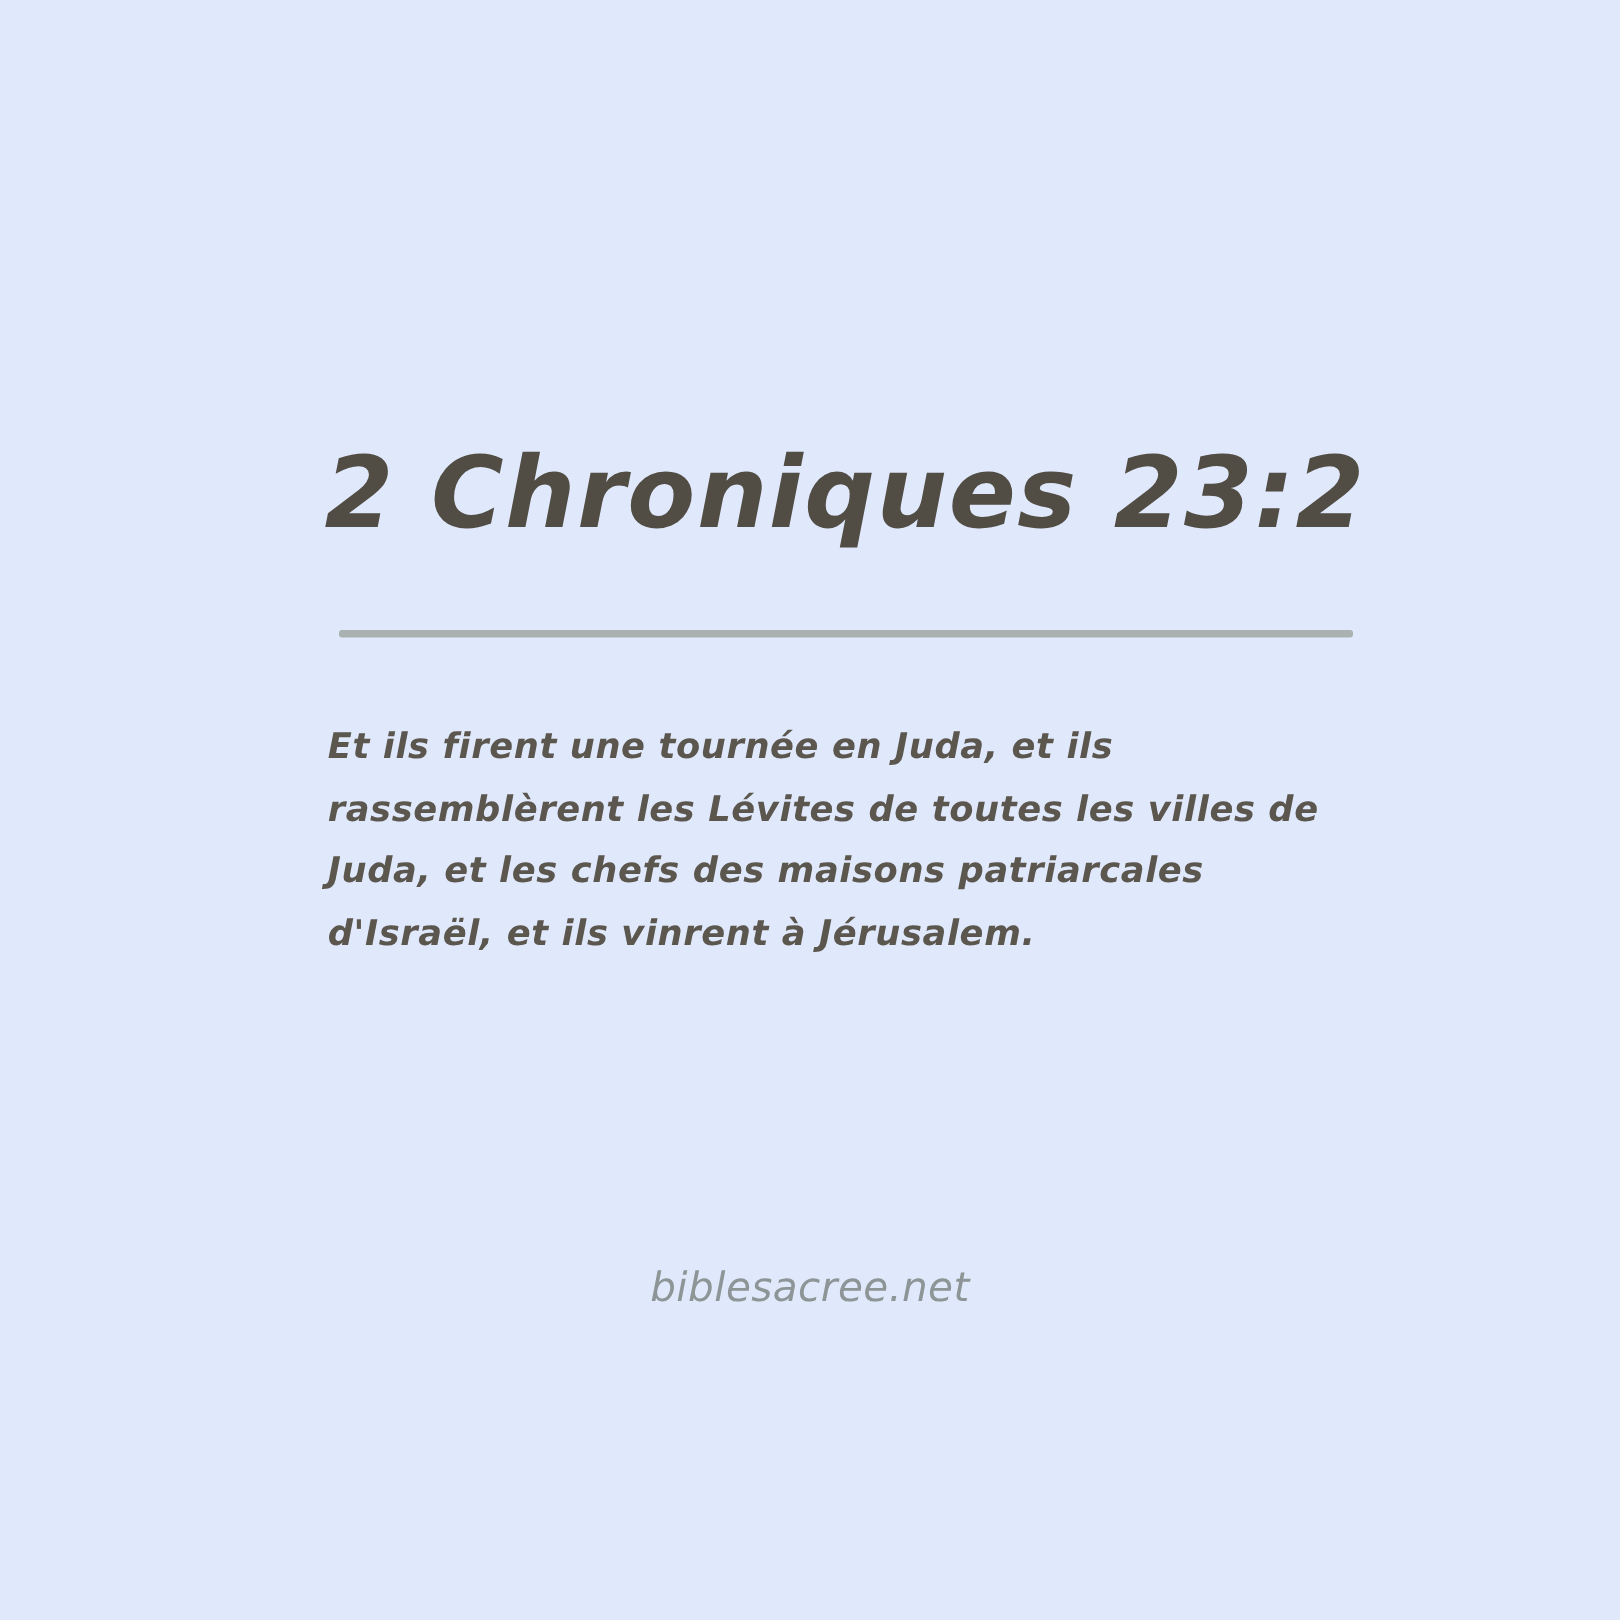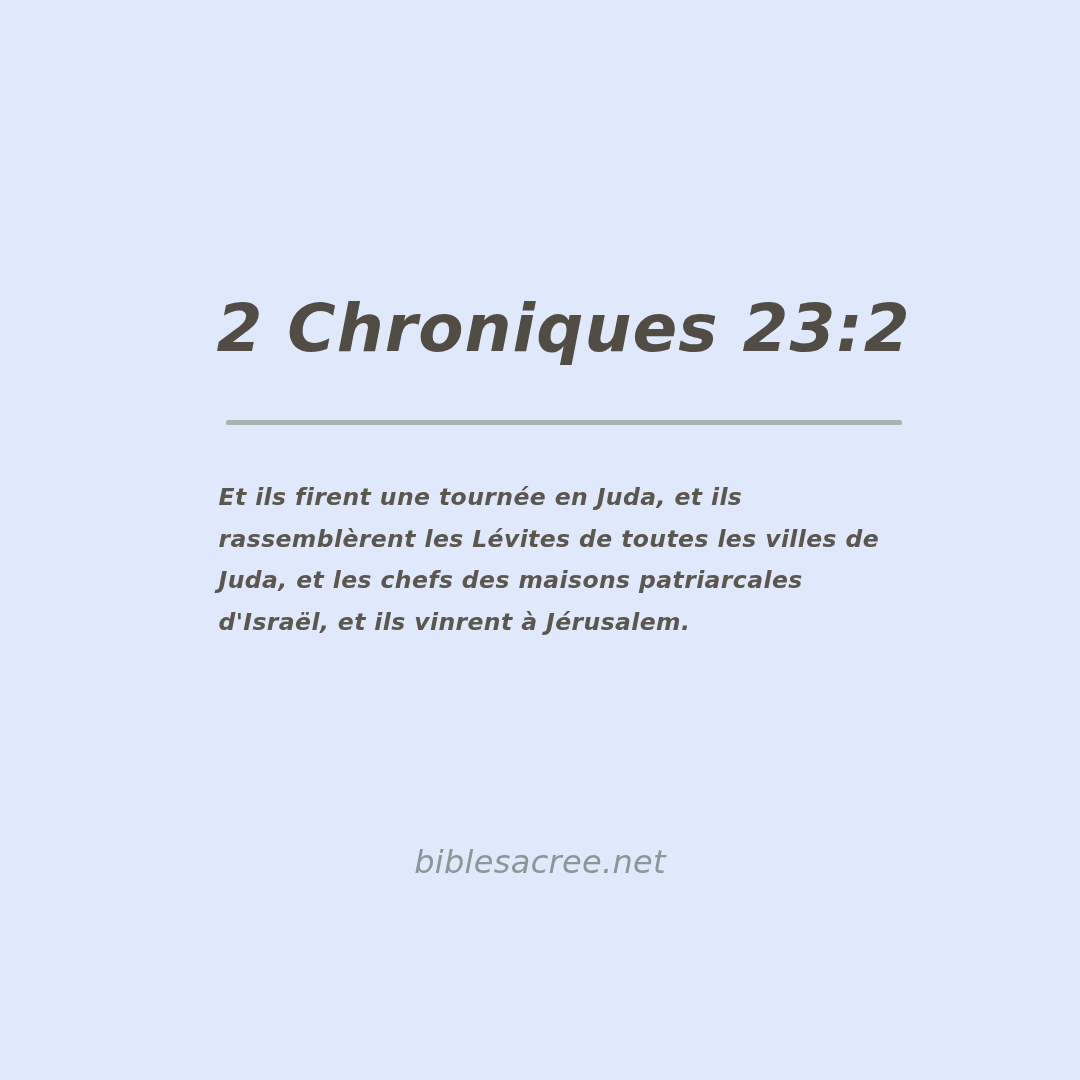--- a/index.html
+++ b/index.html
@@ -54,21 +54,21 @@
     color: #5b564e;
   }
   .footer {
     position: absolute;
     top: 843px;
     left: 0;
     width: 100%;
     text-align: center;
     font-family: "DejaVu Sans", sans-serif;
     font-style: italic;
-    font-size: 32px;
+    font-size: 27px;
     letter-spacing: 0.3px;
     color: #8d9596;
   }
 </style>
 </head>
 <body>
 
 <div class="card">
 
   <div class="title">2 Chroniques 23:2</div>

